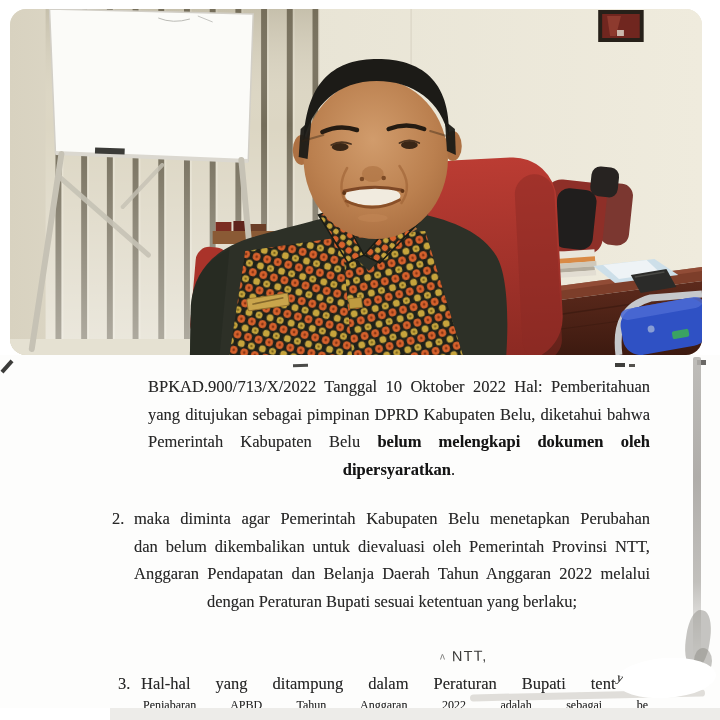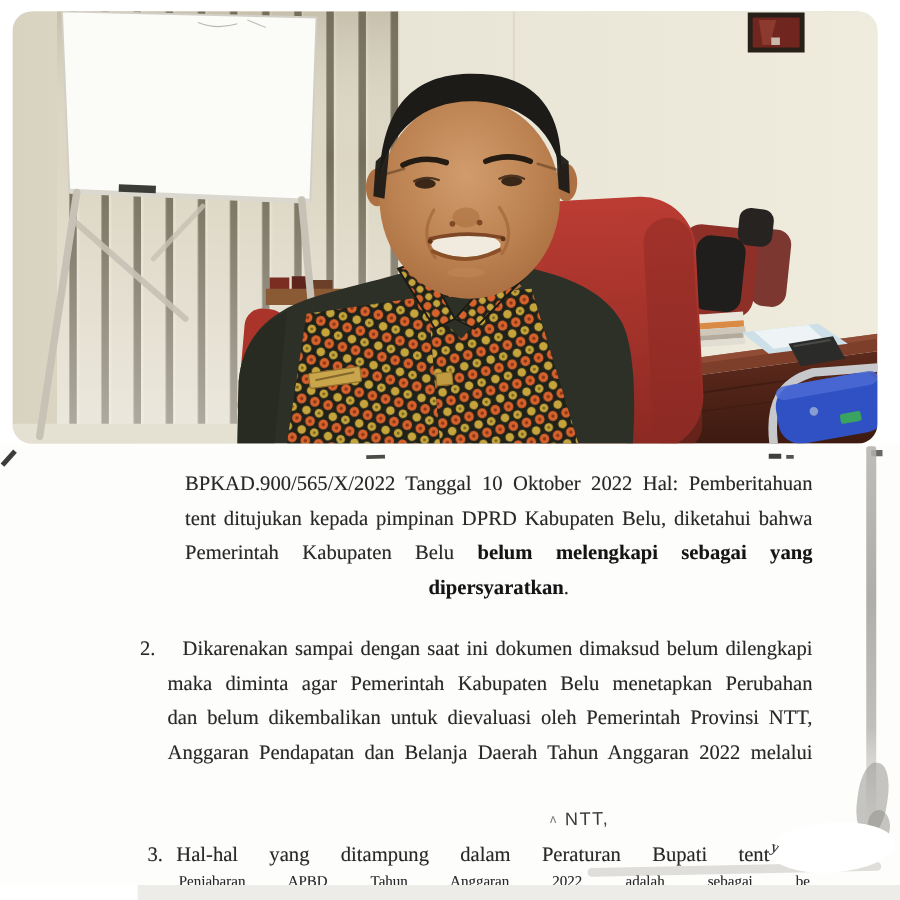--- a/index.html
+++ b/index.html
@@ -277,32 +277,32 @@
     <div class="sm sm3"></div>
     <div class="sm sm4"></div>
     <div class="sm smc"></div>
     <div class="edge-strip"></div>
     <div class="edge-blob"></div>
     <div class="edge-blob2"></div>
     <div class="gray-streak"></div>
     <div class="white-blob"></div>
 
     <section class="block b1">
-      <div class="line j"><span>BPKAD.900/565/X/2022 Tanggal 10 Oktober 2022 Hal: Pemberitahuan</span></div>
-      <div class="line j"><span>tent ditujukan kepada pimpinan DPRD Kabupaten Belu, diketahui bahwa</span></div>
-      <div class="line j"><span>Pemerintah Kabupaten Belu </span><span class="bold">belum melengkapi sebagai yang</span></div>
+      <div class="line j"><span>BPKAD.900/713/X/2022 Tanggal 10 Oktober 2022 Hal: Pemberitahuan</span></div>
+      <div class="line j"><span>yang ditujukan sebagai pimpinan DPRD Kabupaten Belu, diketahui bahwa</span></div>
+      <div class="line j"><span>Pemerintah Kabupaten Belu </span><span class="bold">belum melengkapi dokumen oleh</span></div>
       <div class="line l"><span class="bold">dipersyaratkan</span><span>.</span></div>
     </section>
 
     <div class="item-number n2">2.</div>
     <section class="block b2">
-      <div class="line j ind"><span>Dikarenakan sampai dengan saat ini dokumen dimaksud belum dilengkapi</span></div>
       <div class="line j"><span>maka diminta agar Pemerintah Kabupaten Belu menetapkan Perubahan</span></div>
       <div class="line j"><span>dan belum dikembalikan untuk dievaluasi oleh Pemerintah Provinsi NTT,</span></div>
       <div class="line j"><span>Anggaran Pendapatan dan Belanja Daerah Tahun Anggaran 2022 melalui</span></div>
+      <div class="line l"><span>dengan Peraturan Bupati sesuai ketentuan yang berlaku;</span></div>
     </section>
 
     <div class="stamp"><span class="caret">ʌ</span><span>NTT,</span></div>
 
     <div class="item-number n3">3.</div>
     <section class="block b3">
       <div class="line j"><span>Hal-hal yang ditampung dalam Peraturan Bupati tent</span><span class="squig">y</span></div>
     </section>
 
     <div class="clipped-line">Penjabaran APBD Tahun Anggaran 2022 adalah sebagai be</div>

